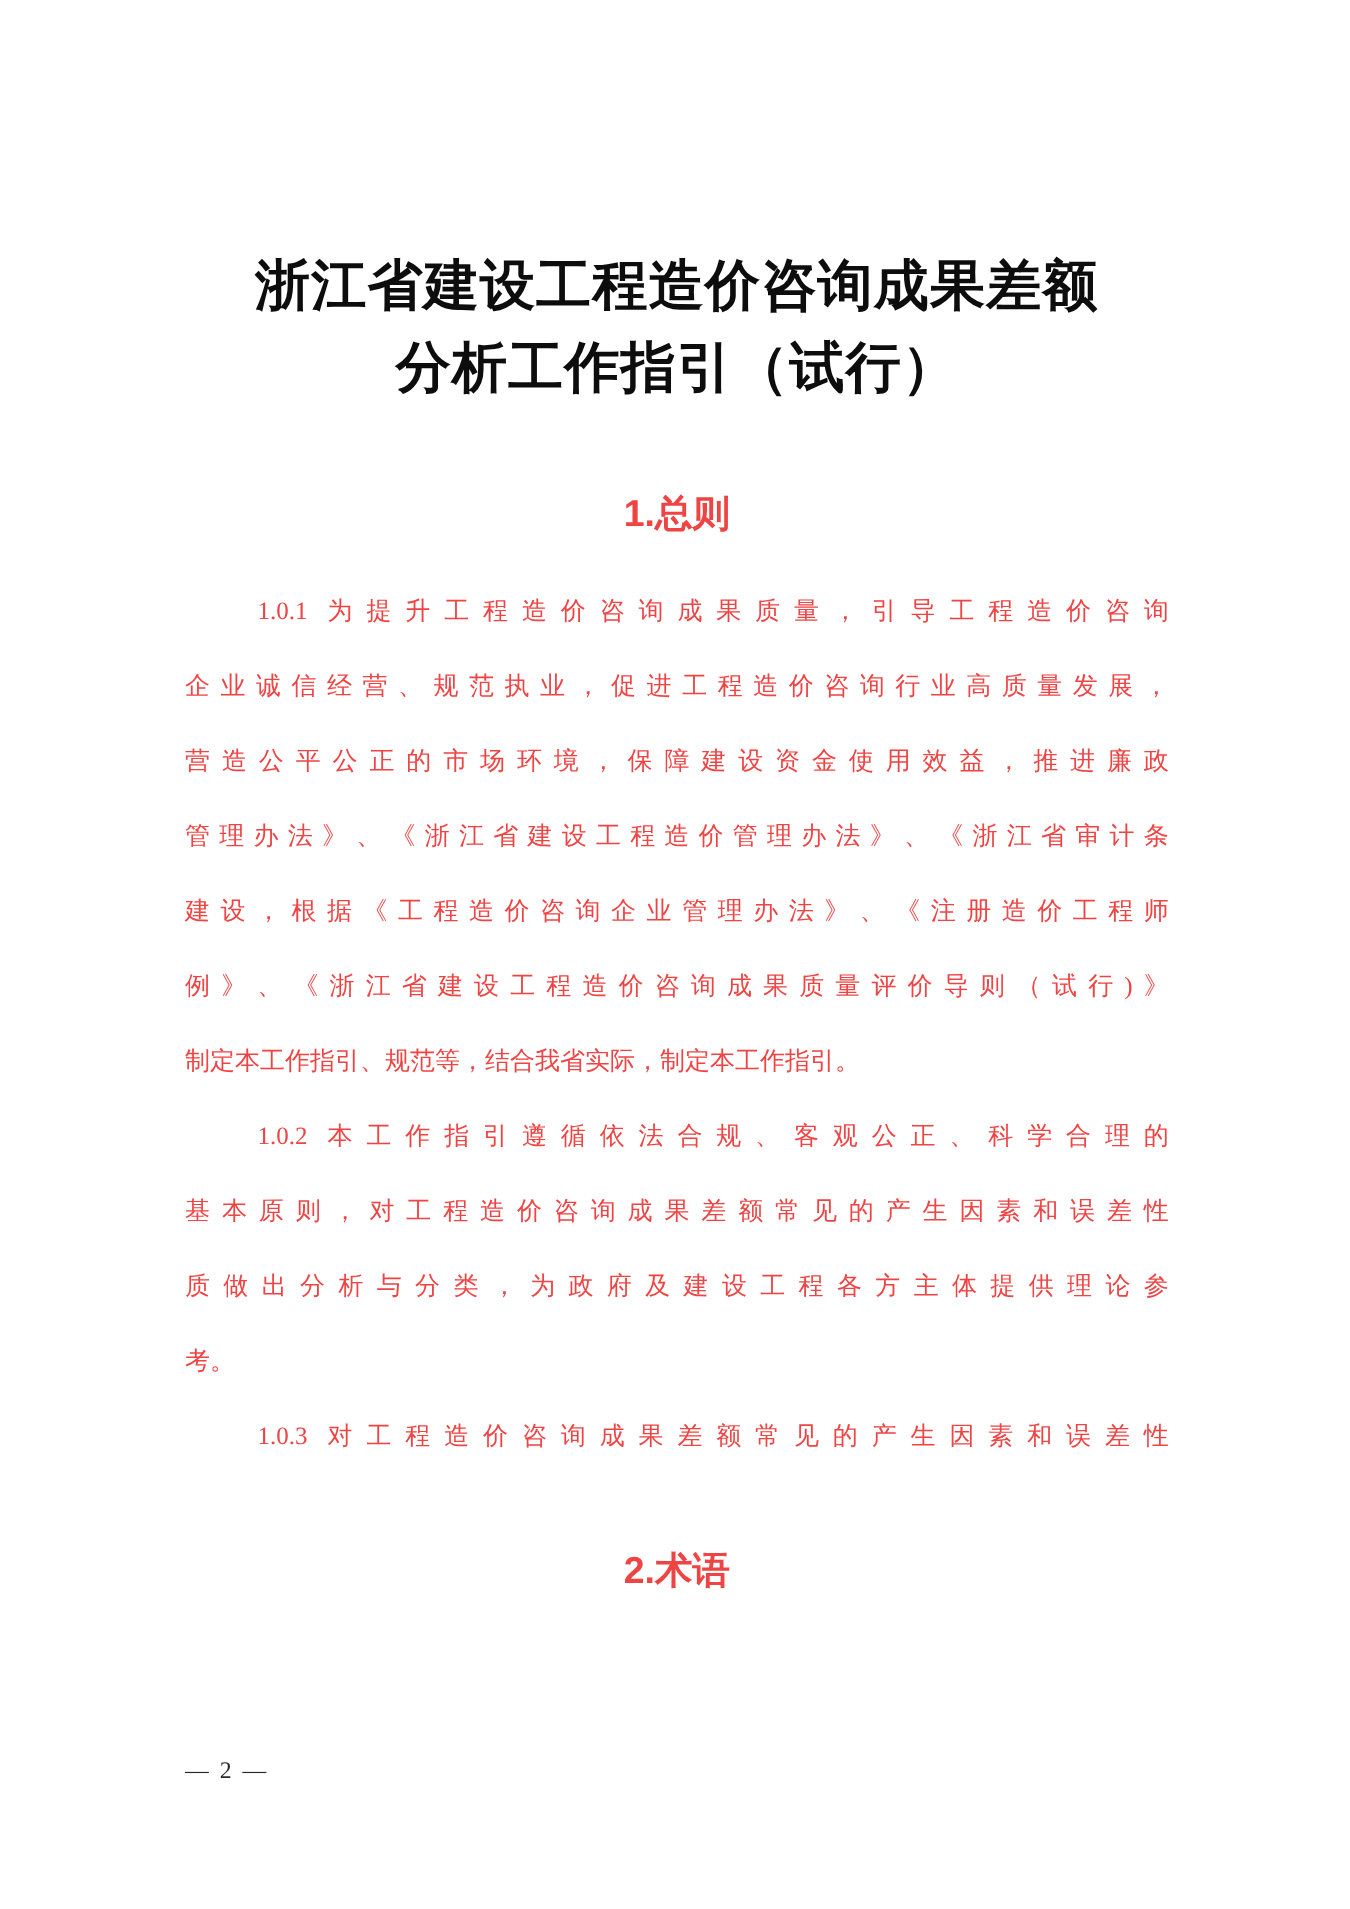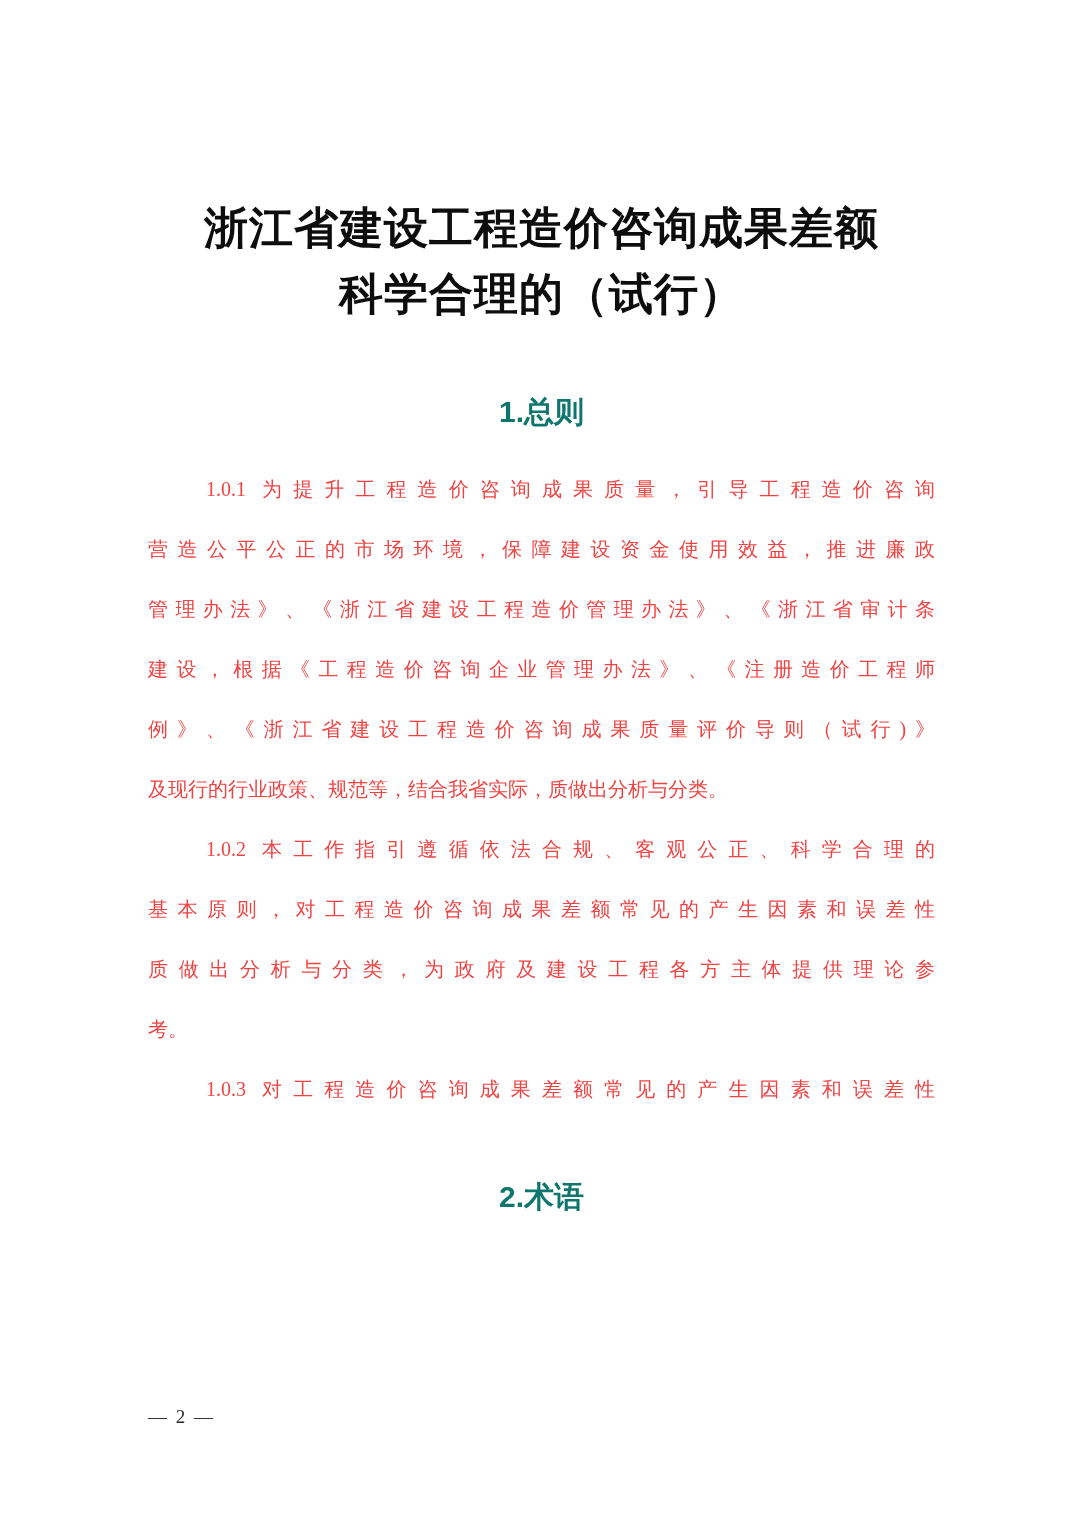--- a/index.html
+++ b/index.html
@@ -28,21 +28,21 @@
     letter-spacing: 1px;
   }
   .title-line { display: block; }
   .sec-heading {
     margin-top: 62px;
     text-align: center;
     font-family: "Liberation Sans", "DejaVu Sans", sans-serif;
     font-weight: 600;
     font-size: 30px;
     line-height: 44px;
-    color: #0f766e;
+    color: #ef4444;
   }
   .sec-heading.sec2 { margin-top: 56px; }
   .body-text { margin-top: 25px; }
   .para-line {
     height: 60px;
     line-height: 60px;
     font-size: 20px;
     color: #ef4444;
     text-align: justify;
     text-align-last: justify;
@@ -63,34 +63,35 @@
     letter-spacing: 2px;
   }
 </style>
 </head>
 <body>
 
 <div class="page">
 
   <h1 class="doc-title">
     <span class="title-line">浙江省建设工程造价咨询成果差额</span>
-    <span class="title-line">科学合理的（试行）</span>
+    <span class="title-line">分析工作指引（试行）</span>
   </h1>
 
   <h2 class="sec-heading">1.总则</h2>
 
   <div class="body-text">
 
     <div class="para">
       <div class="para-line first">1.0.1 为提升工程造价咨询成果质量，引导工程造价咨询</div>
+      <div class="para-line">企业诚信经营、规范执业，促进工程造价咨询行业高质量发展，</div>
       <div class="para-line">营造公平公正的市场环境，保障建设资金使用效益，推进廉政</div>
       <div class="para-line">管理办法》、《浙江省建设工程造价管理办法》、《浙江省审计条</div>
       <div class="para-line">建设，根据《工程造价咨询企业管理办法》、《注册造价工程师</div>
       <div class="para-line">例》、《浙江省建设工程造价咨询成果质量评价导则（试行)》</div>
-      <div class="para-line last">及现行的行业政策、规范等，结合我省实际，质做出分析与分类。</div>
+      <div class="para-line last">制定本工作指引、规范等，结合我省实际，制定本工作指引。</div>
     </div>
 
     <div class="para">
       <div class="para-line first">1.0.2 本工作指引遵循依法合规、客观公正、科学合理的</div>
       <div class="para-line">基本原则，对工程造价咨询成果差额常见的产生因素和误差性</div>
       <div class="para-line">质做出分析与分类，为政府及建设工程各方主体提供理论参</div>
       <div class="para-line last">考。</div>
     </div>
 
     <div class="para">

